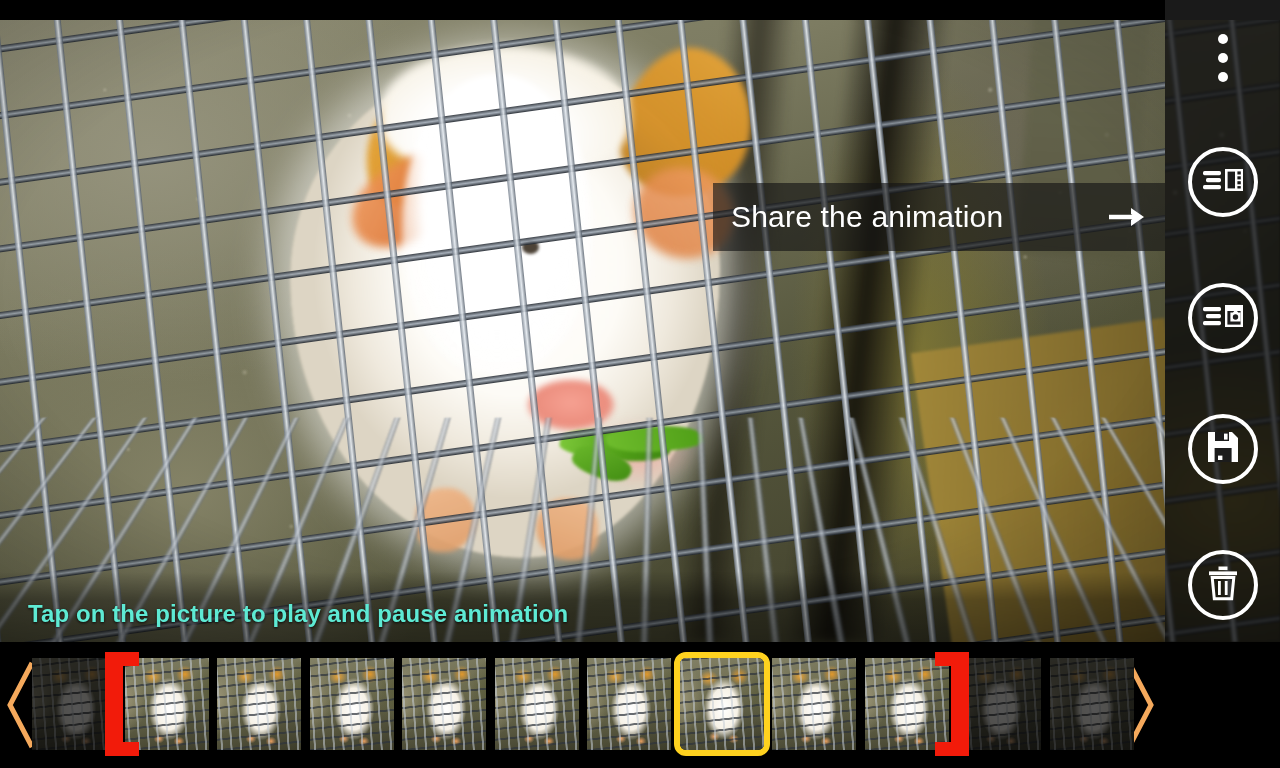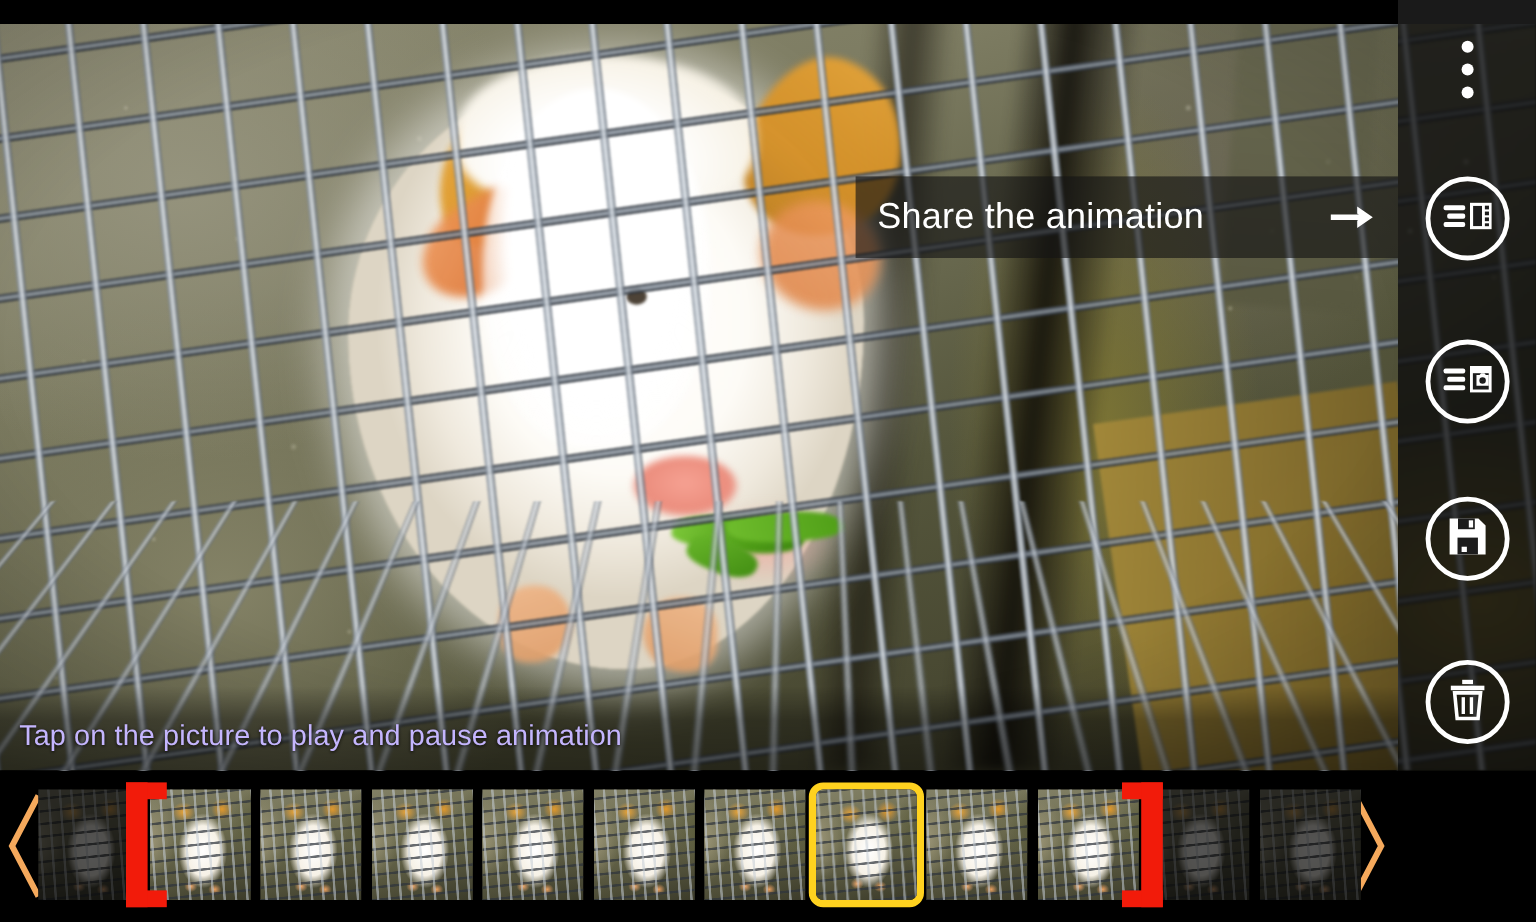--- a/index.html
+++ b/index.html
@@ -205,34 +205,36 @@
     pointer-events:none;
   }
 
   
   .caption-band{
     position:absolute; left:0; bottom:0; width:1165px; height:70px;
     background:linear-gradient(180deg, rgba(0,0,0,0), rgba(0,0,0,.34) 40%, rgba(0,0,0,.42));
     z-index:22; pointer-events:none;
   }
   .caption{
-    position:absolute; left:16px; bottom:14px; z-index:23;
-    color:#c4b5fd; font-size:24px; letter-spacing:.1px;
+    position:absolute; left:28px; bottom:14px; z-index:23;
+    color:#5eead4; font-size:24px; letter-spacing:.1px;
     text-shadow:0 1px 3px rgba(0,0,0,.85);
     white-space:nowrap;
+    font-weight:bold;
   }
 
   
   .menu{ position:absolute; z-index:25; }
   .menu-item{
     position:absolute; right:0;
     height:68px; width:452px;
     background:rgba(20,20,20,.64);
     display:flex; align-items:center;
     cursor:pointer;
+    margin-top:36px;
   }
   .menu-item .mlabel{
     color:#fff; font-size:30px; font-weight:400;
     margin-left:18px; letter-spacing:.2px; white-space:nowrap;
   }
   .menu-item .marrow{
     margin-left:auto; margin-right:18px;
     width:40px; height:26px; flex:0 0 auto;
   }
   #menu-animation{ top:147px; }

